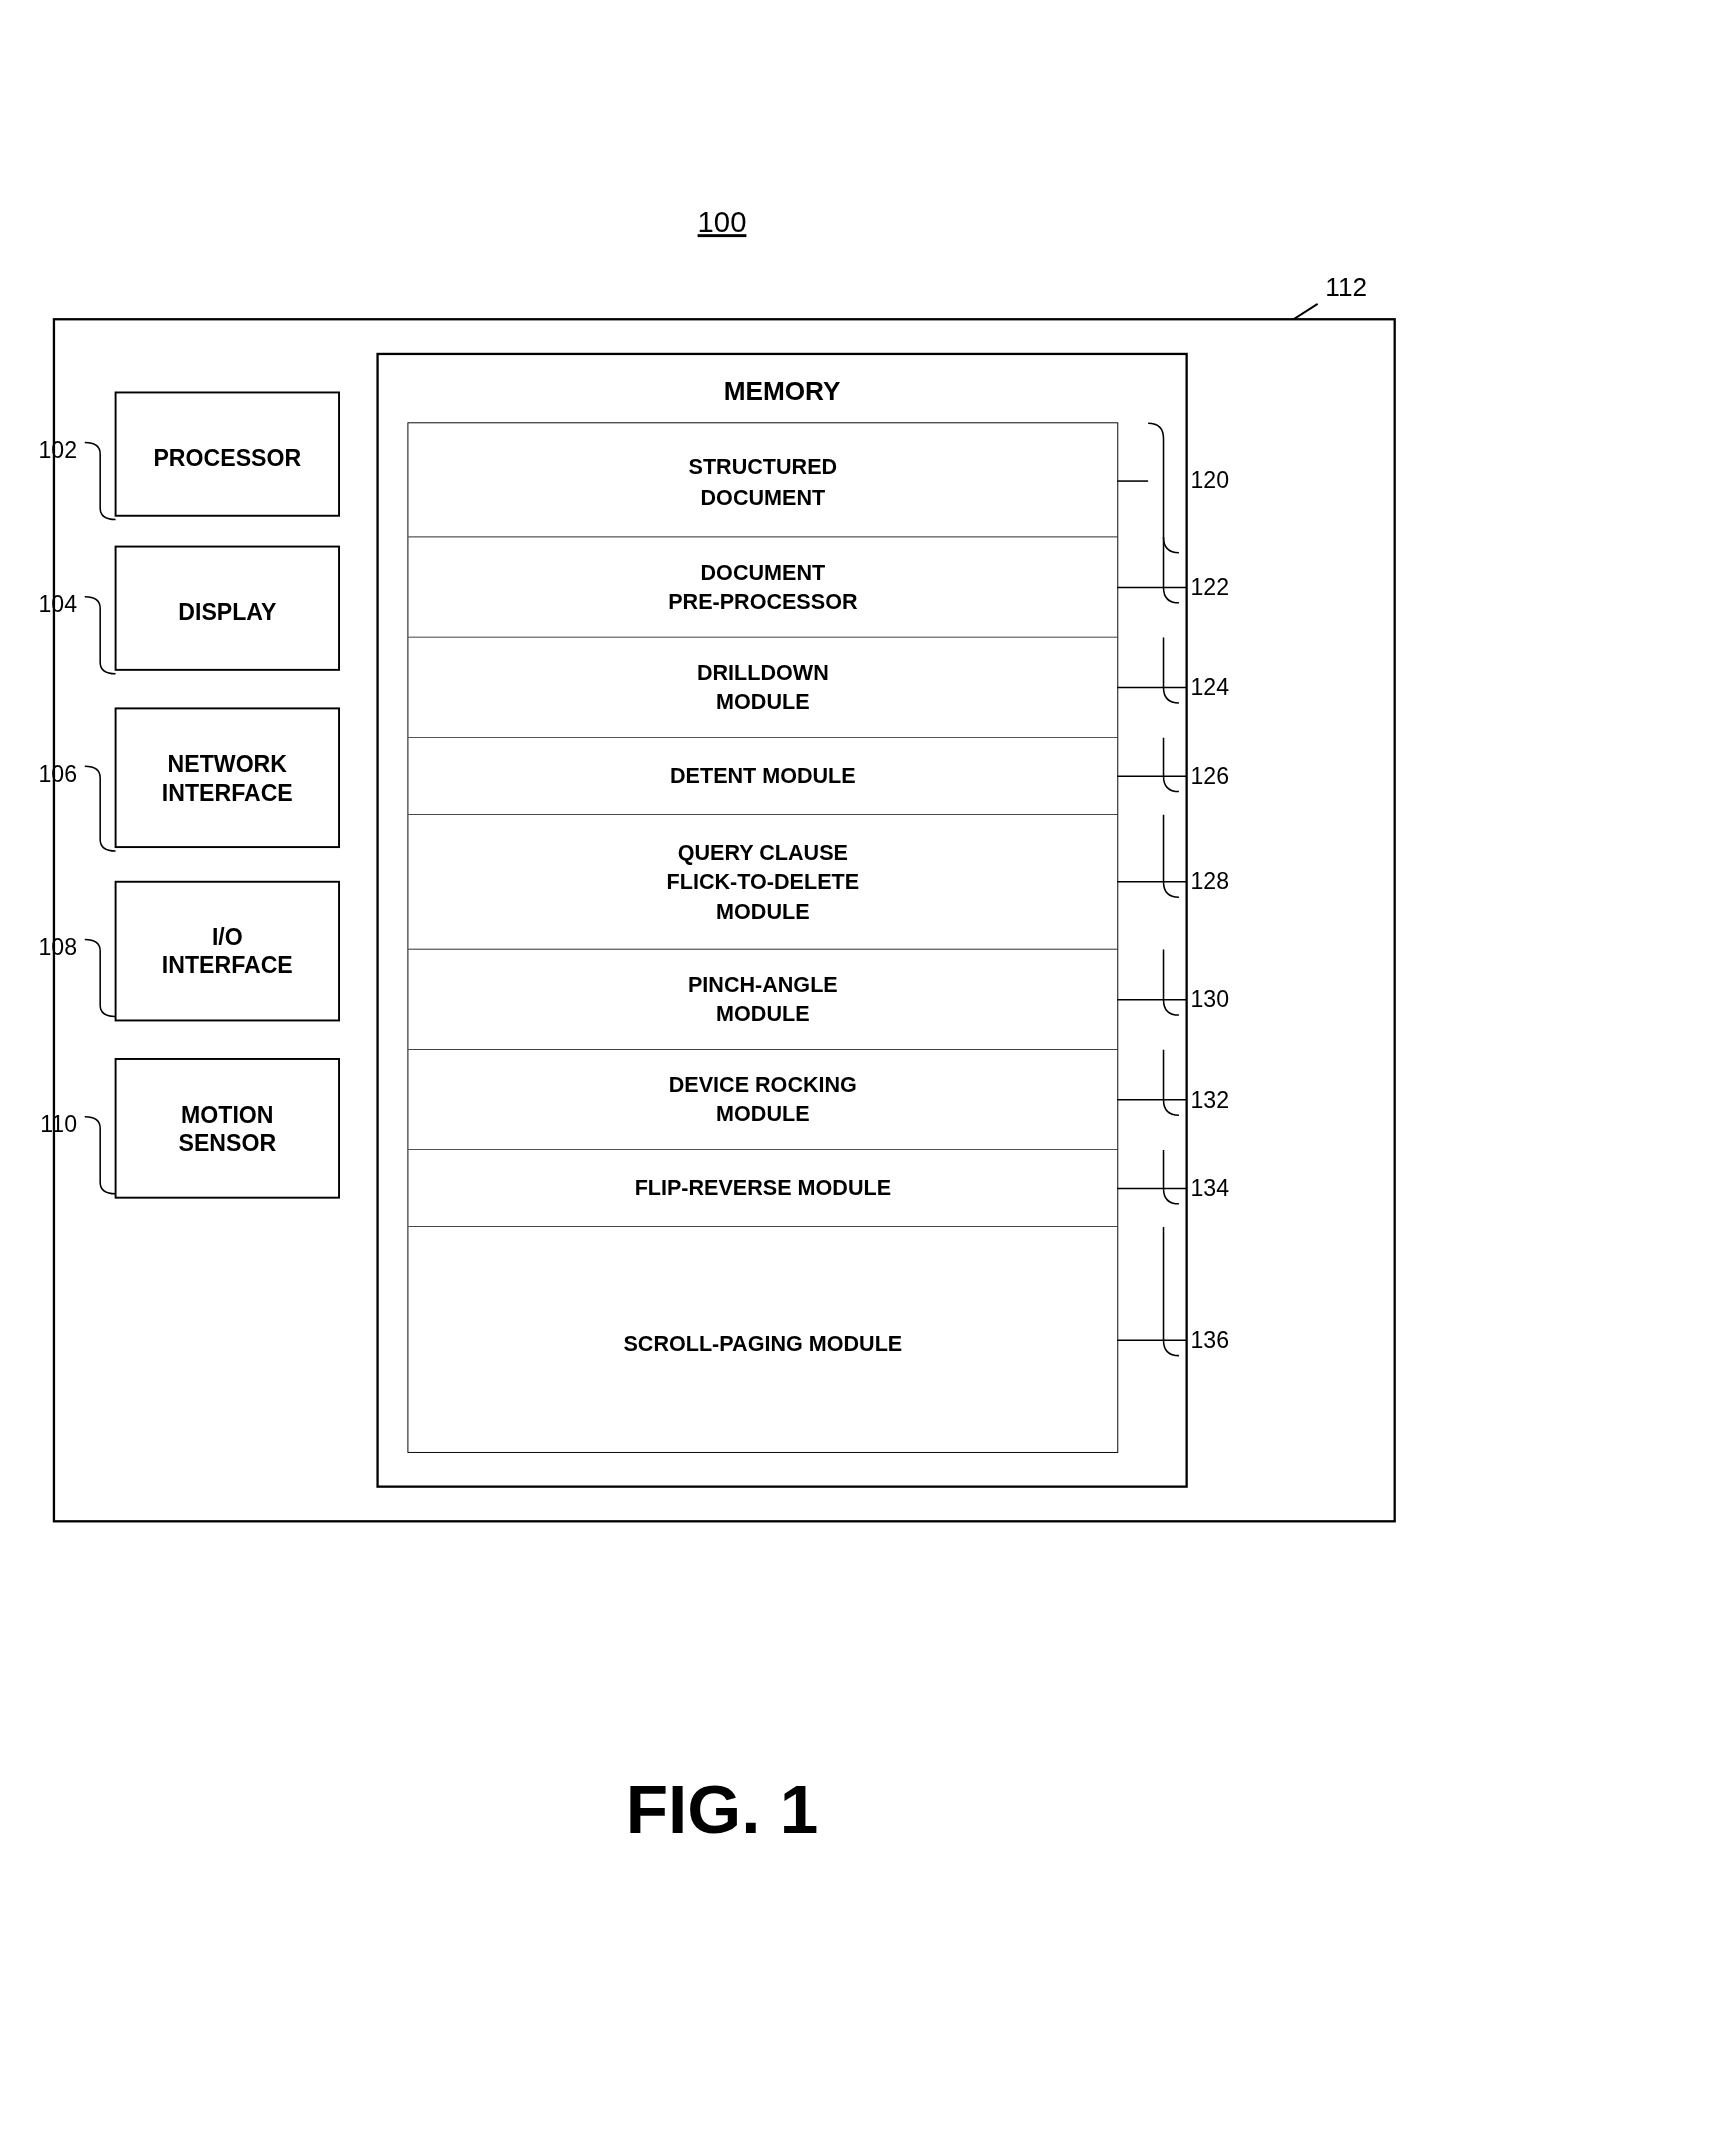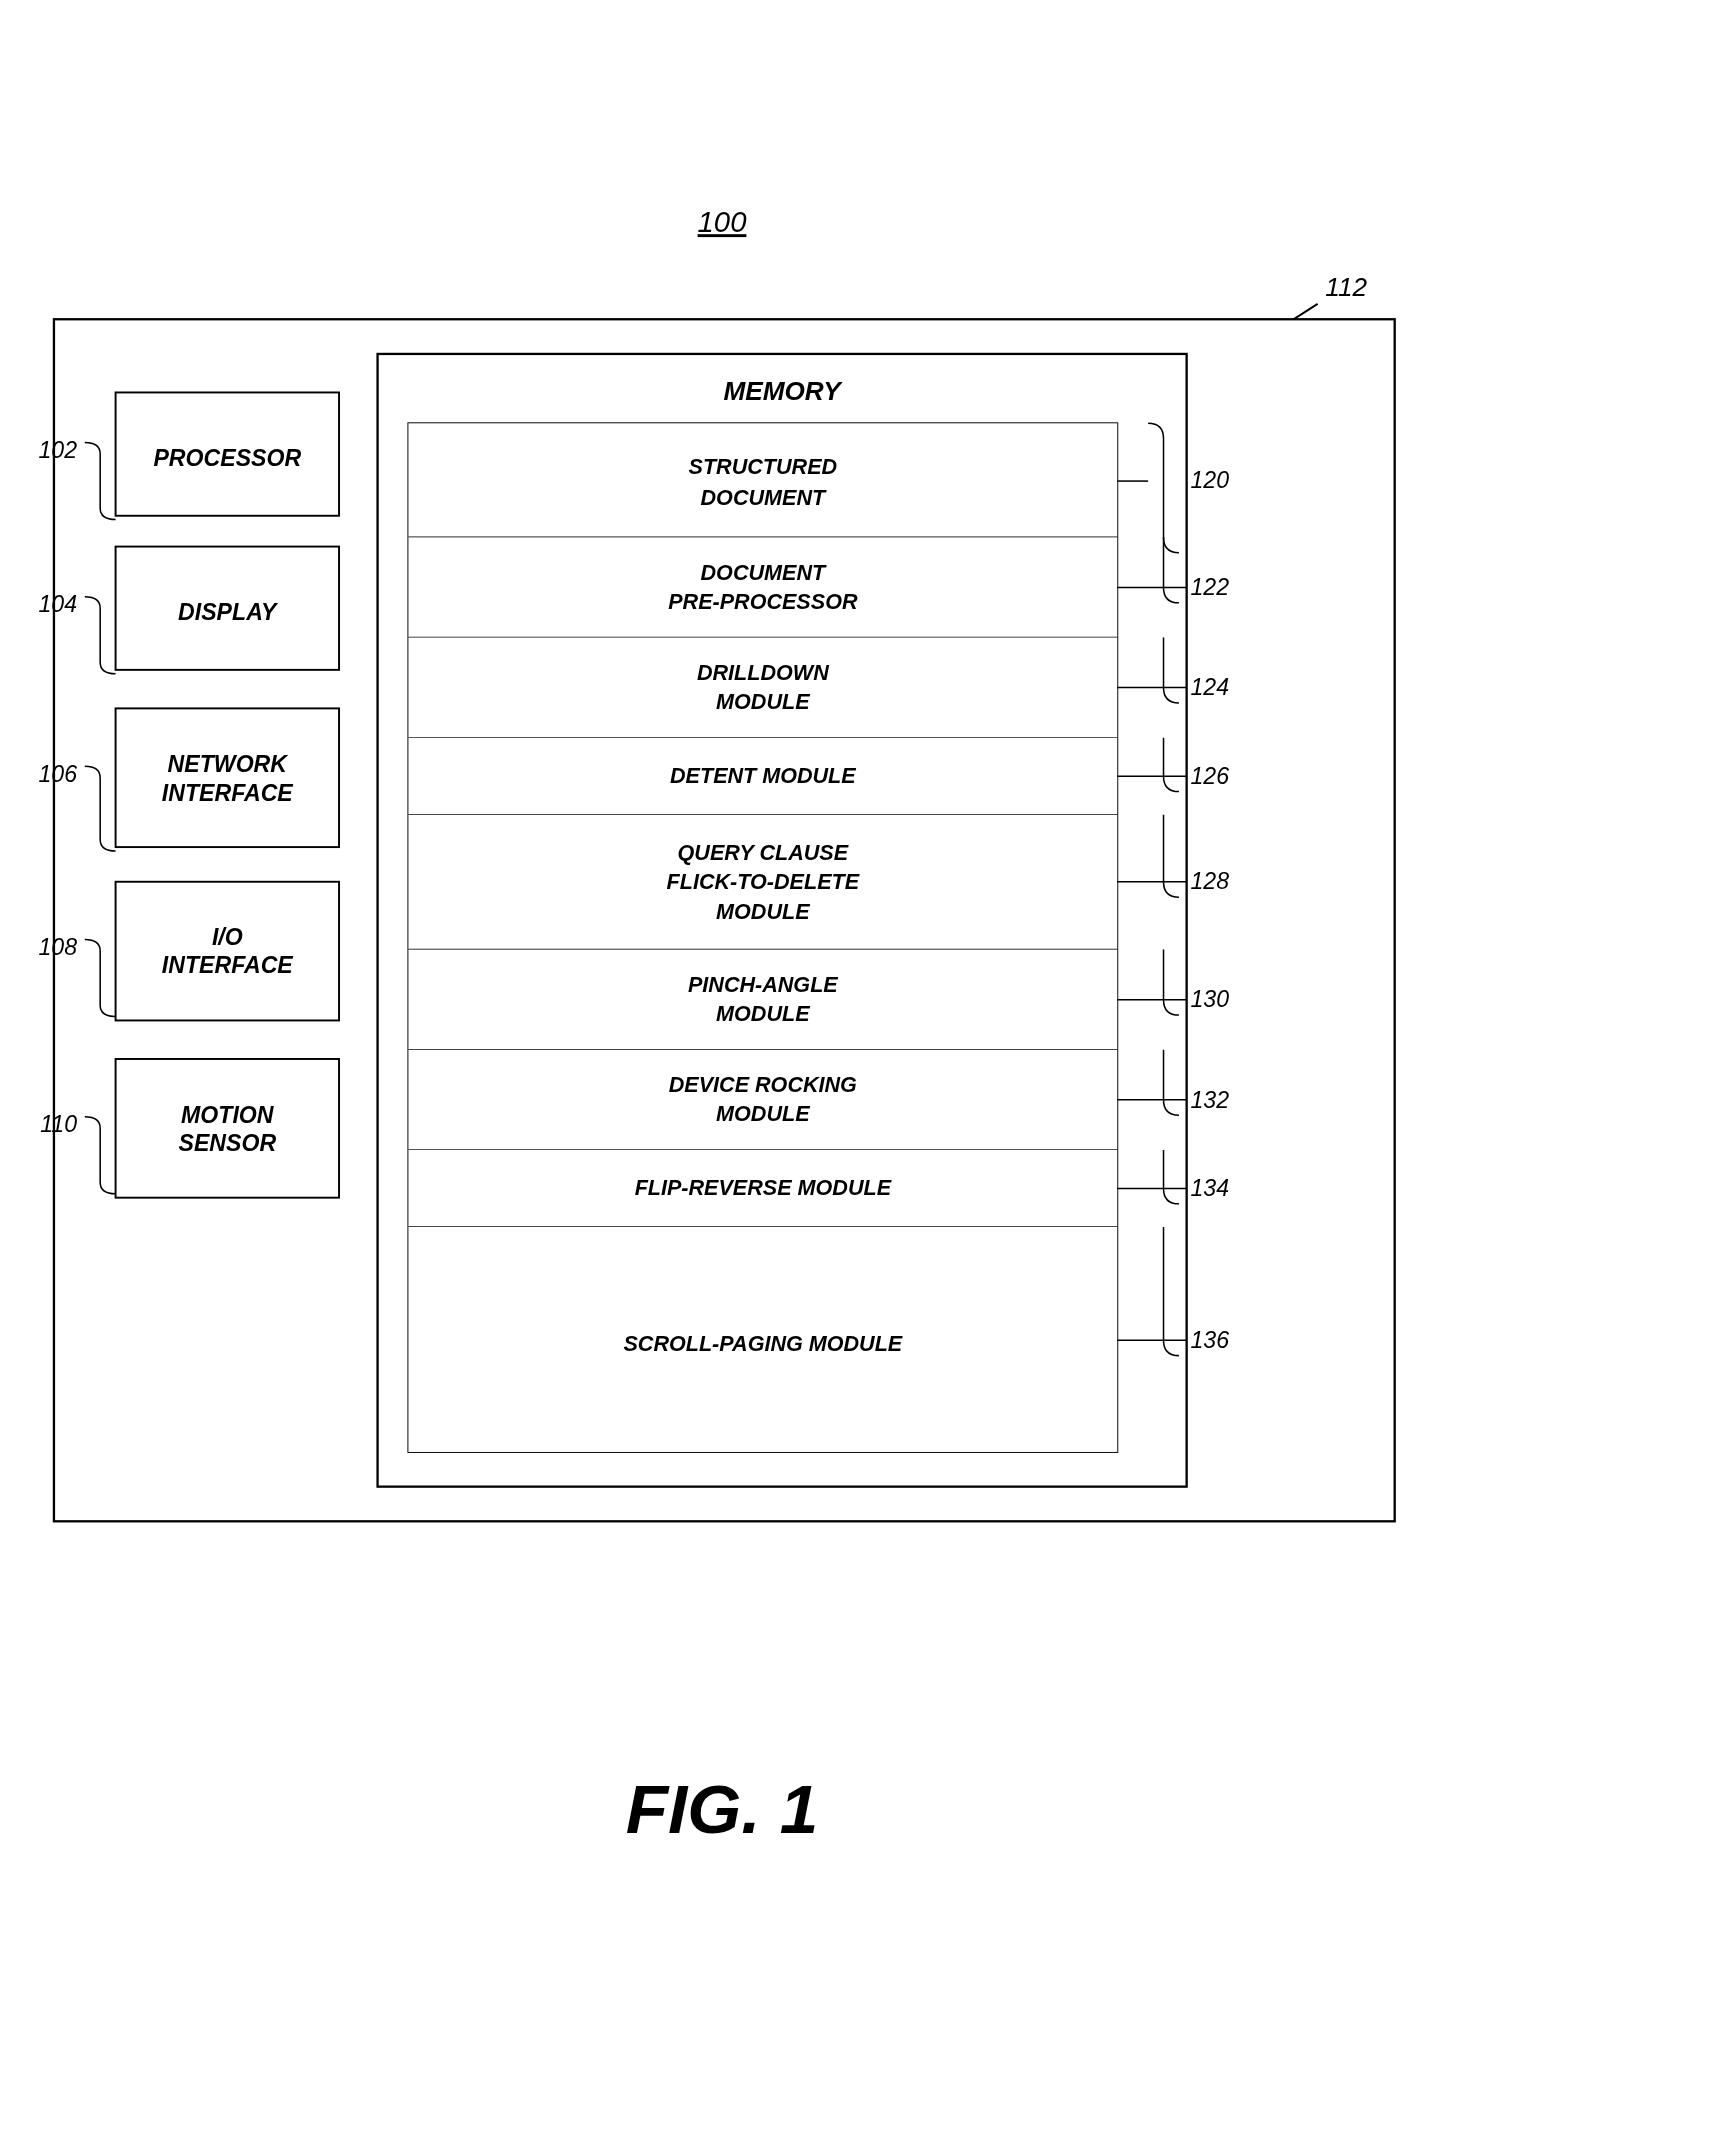--- a/index.html
+++ b/index.html
@@ -12,21 +12,20 @@
       overflow: hidden;
     }
 
     .page-container {
       width: 1444px;
       height: 2138px;
       position: relative;
       display: flex;
       flex-direction: column;
       align-items: center;
-      font-style: italic;
     }
 
     
     .diagram-svg {
       position: absolute;
       top: 0;
       left: 0;
       width: 100%;
       height: 100%;
     }

